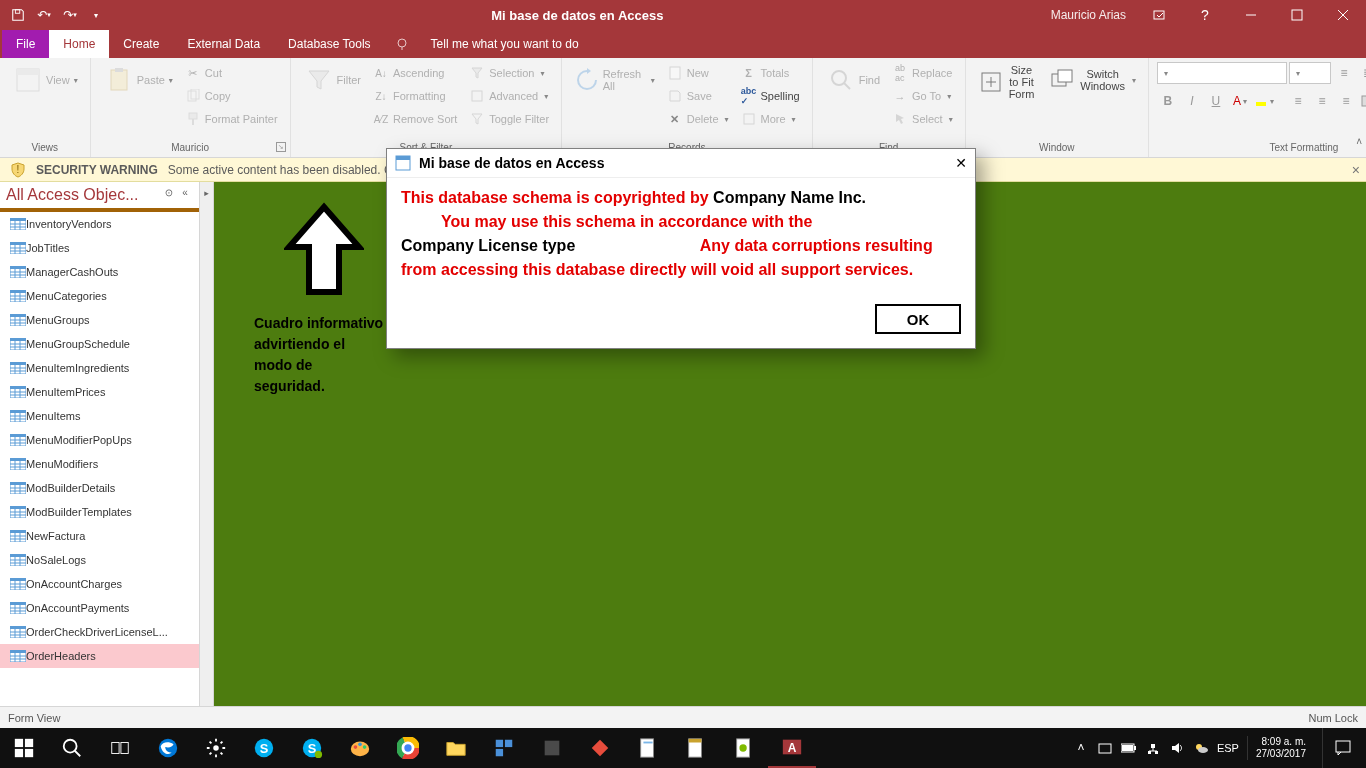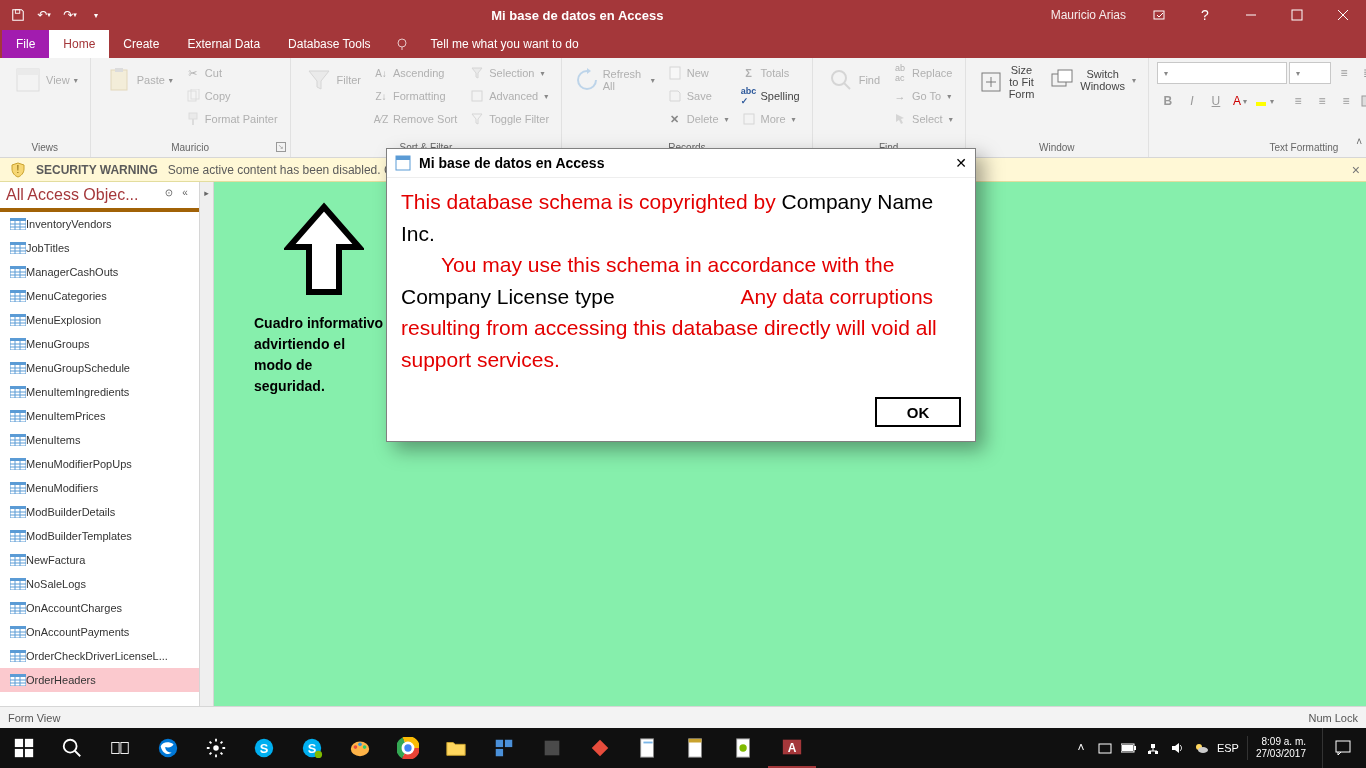--- a/index.html
+++ b/index.html
@@ -55,30 +55,30 @@
 .nav-head { display:flex; align-items:center; justify-content:space-between; padding:4px 6px; font-size:16px; color:#a4373a; border-bottom:4px solid #a16207;}
 .nav-head-title { white-space:nowrap; overflow:hidden; text-overflow:ellipsis; flex:1;}
 .nav-head-btn { width:16px; height:16px; font-size:10px; color:#666; text-align:center; cursor:pointer;}
 .nav-list { flex:1; overflow:hidden; }
 .nav-item { display:flex; align-items:center; gap:0; padding:3px 10px; font-size:11px; color:#333; cursor:pointer; height:24px;}
 .nav-item.selected { background:#fbc9ce; }
 .nav-item .tbl-icon { width:16px; height:12px; }
 .nav-item span.lbl { white-space:nowrap; overflow:hidden; text-overflow:ellipsis; flex:1;}
 .collapse-bar { width:14px; background:#efefef; border-right:1px solid #d6d6d6; display:flex; align-items:flex-start; justify-content:center; padding-top:6px; cursor:pointer; font-size:9px; color:#666;}
 
-.canvas { flex:1; background:#86efac; position:relative; padding:20px 30px; font-size:13px;}
+.canvas { flex:1; background:#4d7c0f; position:relative; padding:20px 30px; font-size:13px;}
 .arrow-up { width:80px; height:100px; margin:0 0 8px 40px;}
 .info-text { font-weight:bold; font-size:14px; line-height:1.5; max-width:130px; margin-left:10px;}
 
 
 .dialog-shadow { position:absolute; left:386px; top:148px; width:590px; background:#fff; border:1px solid #808080; box-shadow:8px 8px 18px rgba(0,0,0,.35); z-index:100;}
 .dialog-title { display:flex; align-items:center; padding:6px 8px; font-size:14px; font-weight:bold; gap:8px; border-bottom:1px solid #eee;}
 .dialog-title .form-icon{width:16px;height:16px;}
 .dialog-close { margin-left:auto; font-size:14px; cursor:pointer; font-weight:normal;}
-.dialog-body { padding:8px 14px 14px 14px; font-size:21px; font-weight:normal; color:#e30000; line-height:1.5;}
+.dialog-body { padding:8px 14px 14px 14px; font-size:16px; font-weight:bold; color:#e30000; line-height:1.5;}
 .dialog-body .black { color:#000; }
 .dialog-btns { display:flex; justify-content:flex-end; padding:8px 14px 14px 14px;}
 .dialog-btn { width:86px; height:30px; border:2px solid #000; background:#fff; font-size:15px; font-weight:bold; cursor:pointer;}
 
 
 .statusbar { position:absolute; bottom:40px; left:0; right:0; height:22px; background:#f3f3f3; border-top:1px solid #d6d6d6; display:flex; align-items:center; font-size:11px; color:#555; padding:0 8px;}
 .statusbar .right { margin-left:auto; }
 
 
 .taskbar { position:absolute; bottom:0; left:0; right:0; height:40px; background:#101010; display:flex; align-items:center; color:#fff; font-size:11px;}
@@ -478,31 +478,20 @@
         </div>
         <div class="nav-item">
           <svg class="tbl-icon" viewBox="0 0 16 12">
             <rect x="0" y="0" width="16" height="12" fill="#fff" stroke="#5b9bd5"></rect>
             <rect x="0" y="0" width="16" height="3" fill="#5b9bd5"></rect>
             <line x1="5" y1="0" x2="5" y2="12" stroke="#5b9bd5"></line>
             <line x1="10" y1="0" x2="10" y2="12" stroke="#5b9bd5"></line>
             <line x1="0" y1="6" x2="16" y2="6" stroke="#5b9bd5"></line>
             <line x1="0" y1="9" x2="16" y2="9" stroke="#5b9bd5"></line>
           </svg>
-          <span class="lbl">MenuExplosion</span>
-        </div>
-        <div class="nav-item">
-          <svg class="tbl-icon" viewBox="0 0 16 12">
-            <rect x="0" y="0" width="16" height="12" fill="#fff" stroke="#5b9bd5"></rect>
-            <rect x="0" y="0" width="16" height="3" fill="#5b9bd5"></rect>
-            <line x1="5" y1="0" x2="5" y2="12" stroke="#5b9bd5"></line>
-            <line x1="10" y1="0" x2="10" y2="12" stroke="#5b9bd5"></line>
-            <line x1="0" y1="6" x2="16" y2="6" stroke="#5b9bd5"></line>
-            <line x1="0" y1="9" x2="16" y2="9" stroke="#5b9bd5"></line>
-          </svg>
           <span class="lbl">MenuGroups</span>
         </div>
         <div class="nav-item">
           <svg class="tbl-icon" viewBox="0 0 16 12">
             <rect x="0" y="0" width="16" height="12" fill="#fff" stroke="#5b9bd5"></rect>
             <rect x="0" y="0" width="16" height="3" fill="#5b9bd5"></rect>
             <line x1="5" y1="0" x2="5" y2="12" stroke="#5b9bd5"></line>
             <line x1="10" y1="0" x2="10" y2="12" stroke="#5b9bd5"></line>
             <line x1="0" y1="6" x2="16" y2="6" stroke="#5b9bd5"></line>
             <line x1="0" y1="9" x2="16" y2="9" stroke="#5b9bd5"></line>

